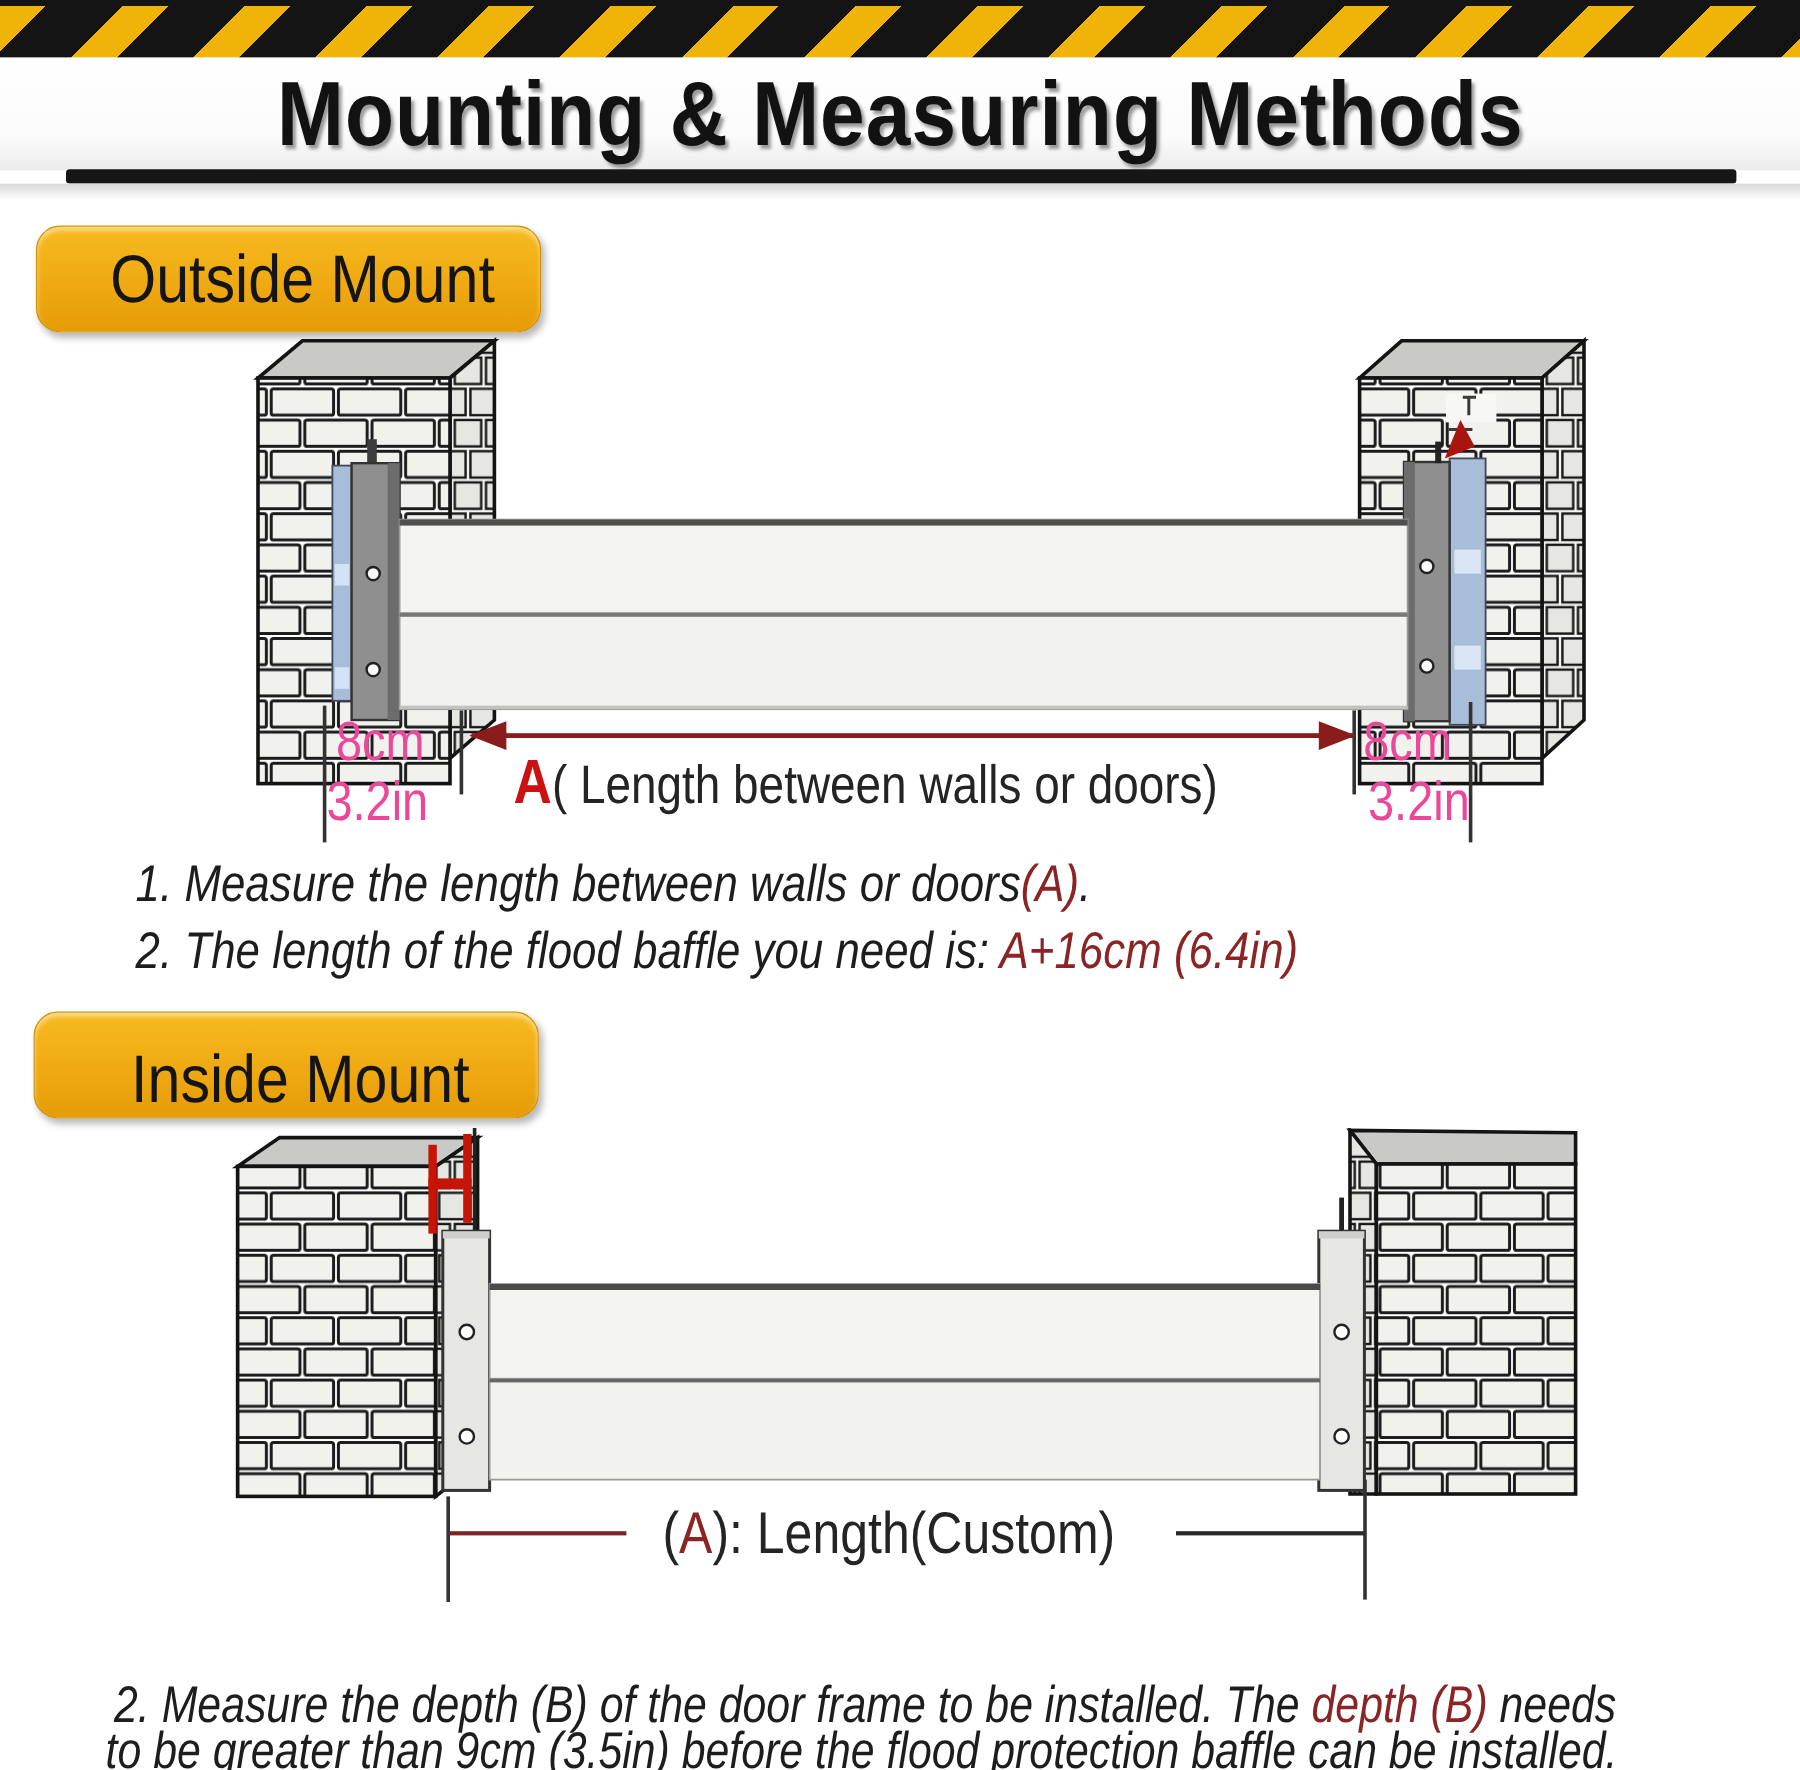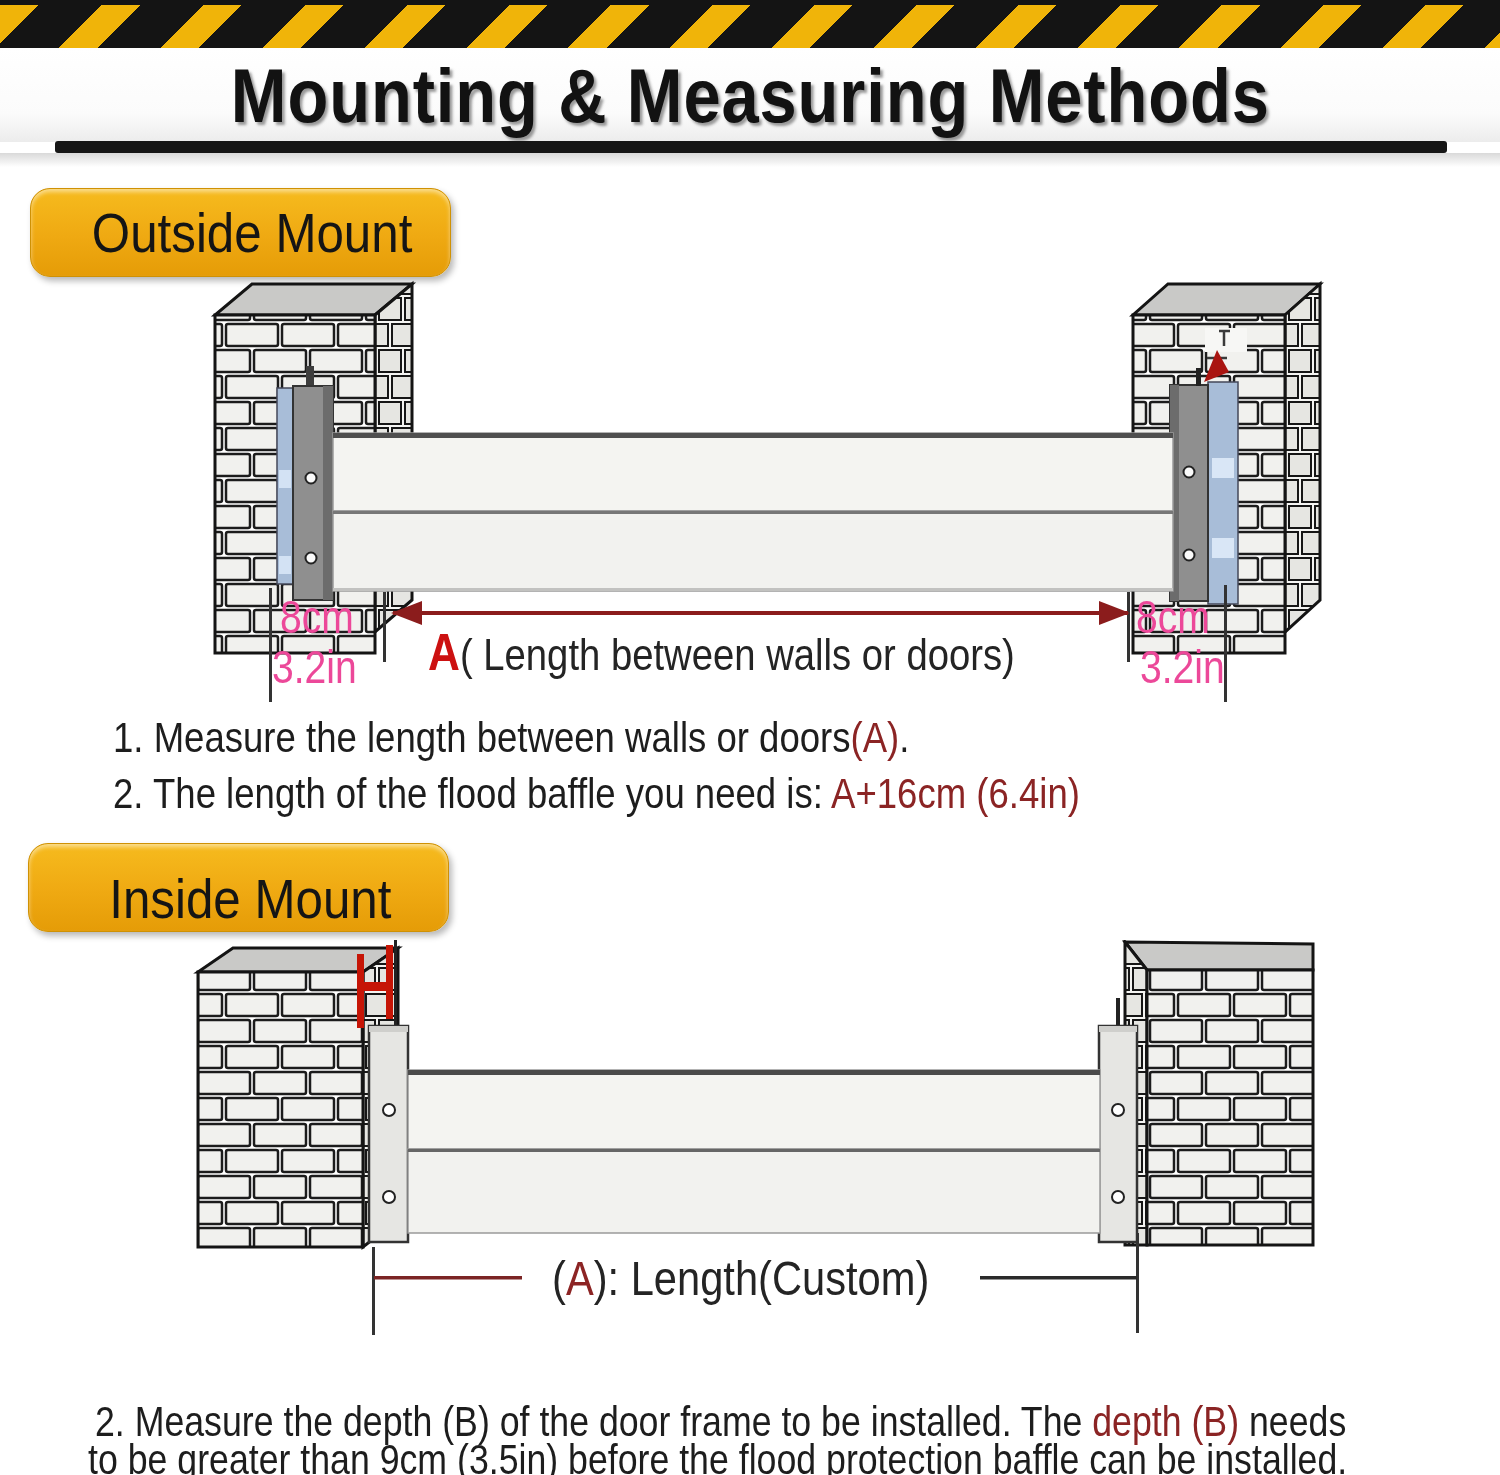--- a/index.html
+++ b/index.html
@@ -28,21 +28,21 @@
       border:1px solid #cf9104;
       box-shadow:inset 0 3px 4px rgba(255,255,255,0.5),3px 4px 6px rgba(0,0,0,0.28);
       display:flex;align-items:center;justify-content:center;padding-left:23px;}
   .section-label .lbl{font-size:56px;color:#151515;transform:scaleX(0.88);
       transform-origin:center;white-space:nowrap;}
 
   
   .measure-txt{font-size:46px;color:#ec4899;line-height:1;}
   .span-letter{font-size:52px;font-weight:bold;color:#cc1111;}
   .span-text{font-size:45px;color:#242424;}
-  .instr{font-size:43px;color:#1d1d1d;line-height:1;}
+  .instr{font-size:43px;color:#1d1d1d;line-height:1;font-style:italic;}
   .maroon{color:#8b2424;}
   .depth-prefix{font-size:43px;color:#4a2626;}
   .depth-gt{font-size:60px;color:#532822;vertical-align:-9px;margin:0 3px;}
   .depth-value{font-size:48px;color:#8e241e;}
   .len-black{font-size:49px;color:#242424;}
   .len-red{font-size:49px;color:#8c2424;}
 </style>
 </head>
 <body>
 

